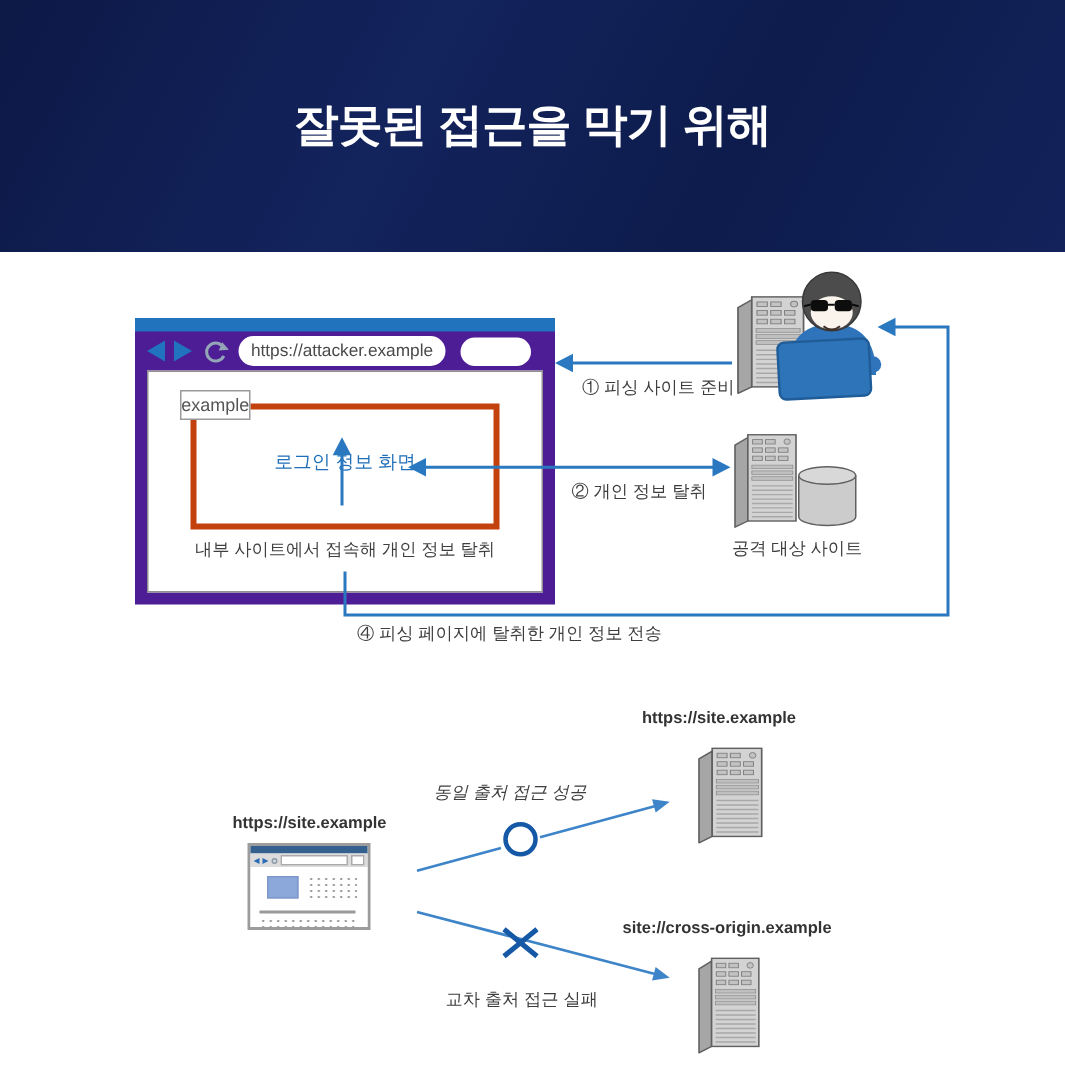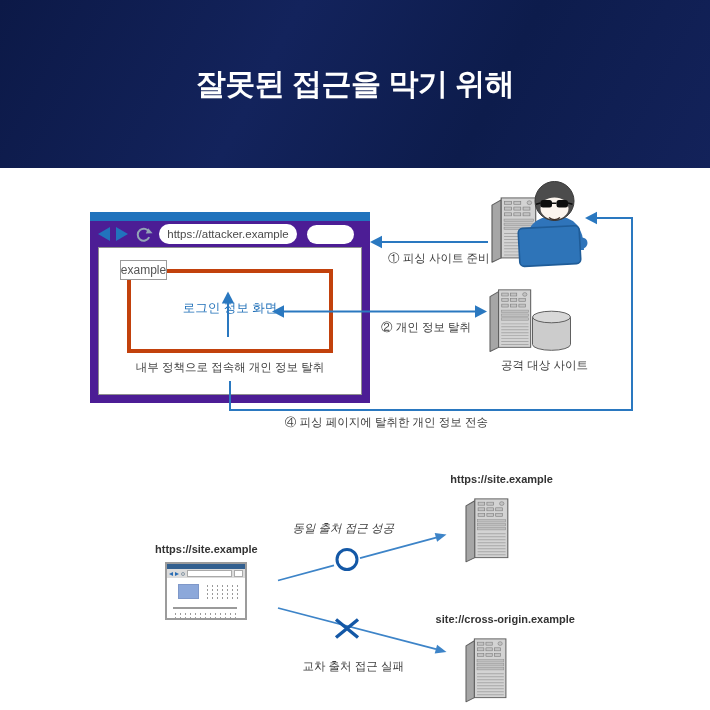--- a/index.html
+++ b/index.html
@@ -68,21 +68,21 @@
   .mb-url{flex:1;height:5px;background:#ffffff;border:0.5px solid #aaaaaa;}
   .mb-box{width:7px;height:5px;background:#ffffff;border:0.5px solid #aaaaaa;}
   .mini-browser .mb-content{position:relative;height:40px;background:#ffffff;}
   .mb-img{position:absolute;left:11px;top:6px;width:21px;height:15px;background:#8ca8da;border:1px solid #7f98c9;box-sizing:border-box;}
   .dots{background-image:radial-gradient(#9a9a9a 0.9px,transparent 1.05px);background-size:5px 4px;}
   .mb-dots1{position:absolute;left:38px;top:6px;width:33px;height:17px;}
   .mb-hline{position:absolute;left:6px;top:29px;width:64px;height:1.5px;background:#9a9a9a;}
   .mb-dots2{position:absolute;left:6px;top:34px;width:64px;height:8px;}
   
   .lbl{position:absolute;font-size:11.5px;color:#3d3d3d;z-index:10;white-space:nowrap;}
-  .lbl.center{text-align:right;}
+  .lbl.center{text-align:left;}
   .lbl.url{font-weight:700;font-size:11px;color:#333333;}
   
   .overlay{position:absolute;left:0;top:0;z-index:5;pointer-events:none;}
   .vent{fill:#c2c2c2;stroke:#7e7e7e;stroke-width:0.6;}
   .bar{fill:#bfbfbf;stroke:#8d8d8d;stroke-width:0.5;}
   .arrow-top{stroke:#2a78c0;stroke-width:2;fill:none;}
   .head-top{fill:#2a78c0;stroke:none;}
   .arrow-bot{stroke:#3d84c8;stroke-width:1.8;fill:none;}
   .head-bot{fill:#3d84c8;stroke:none;}
   .mark{stroke:#1458a6;fill:none;}
@@ -111,21 +111,21 @@
         <span>https://attacker.example</span>
       </div>
       <div class="pill-small"></div>
     </div>
     <div class="content">
       <div class="iframe-label">example</div>
       <div class="iframe-rect">
         <div class="login-text">로그인 정보 화면</div>
       </div>
       <div class="step3">
-        <div>내부 정책으로 접속해 개인 정보 탈취</div>
+        <div>내부 사이트에서 접속해 개인 정보 탈취</div>
       </div>
     </div>
   </div>
 
   <div class="mini-browser">
     <div class="mb-titlebar"></div>
     <div class="mb-toolbar">
       <div class="mb-tri-l"></div>
       <div class="mb-tri-r"></div>
       <div class="mb-refresh"></div>

